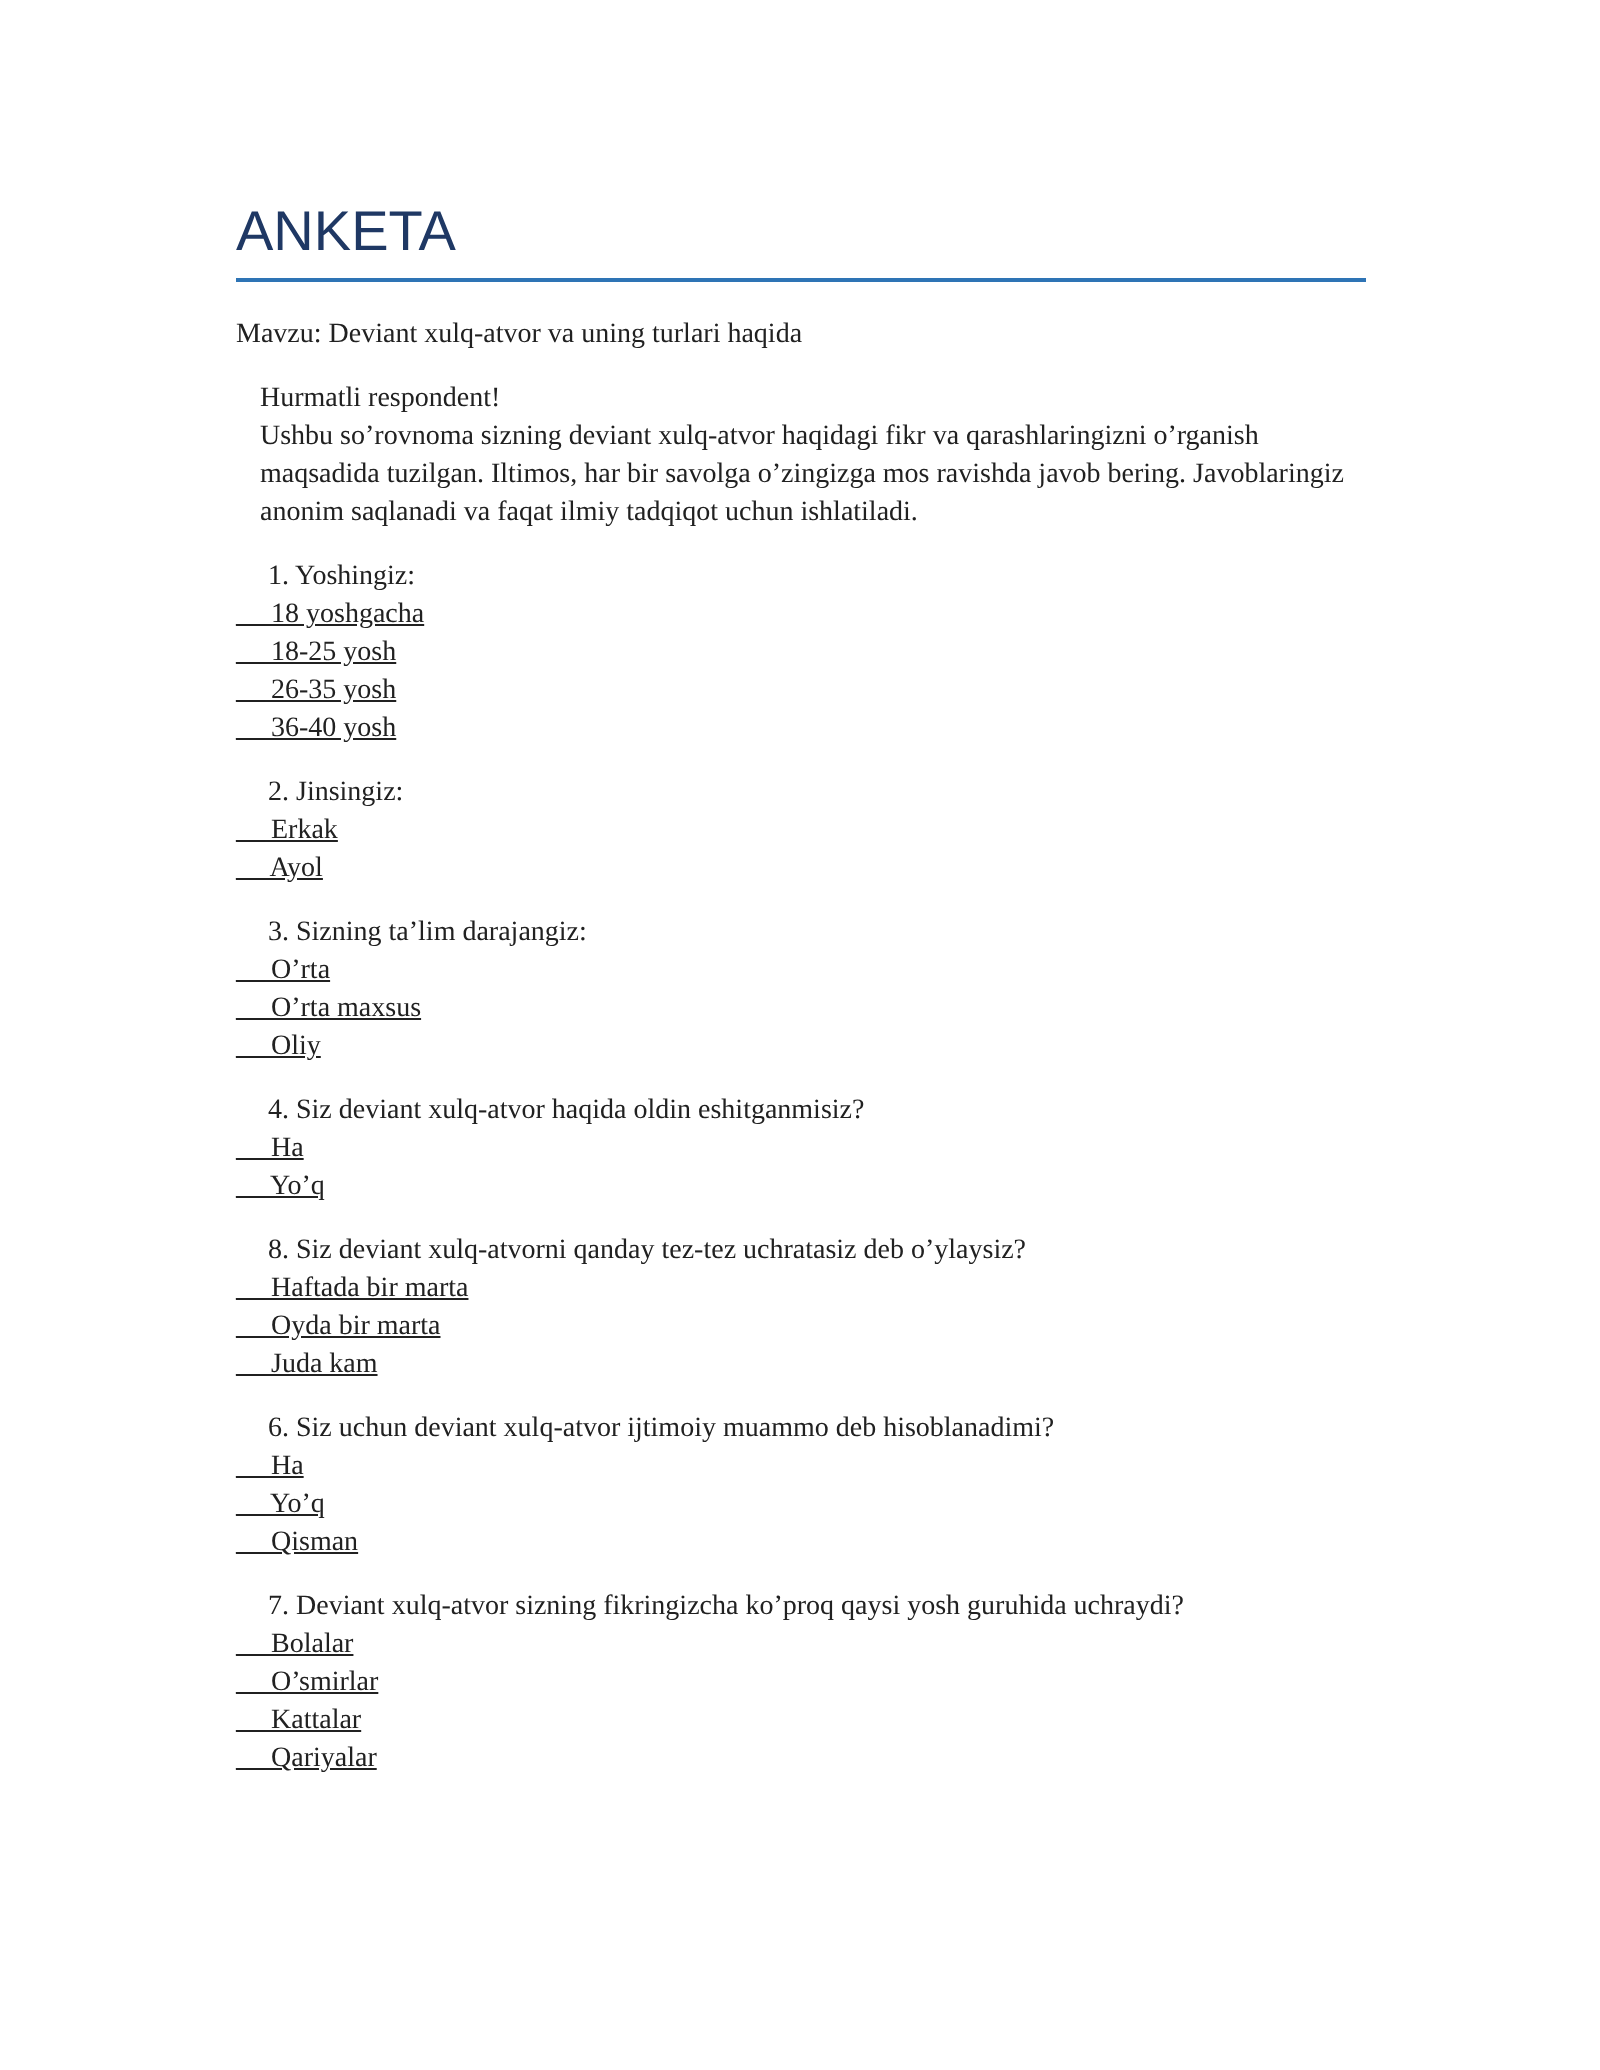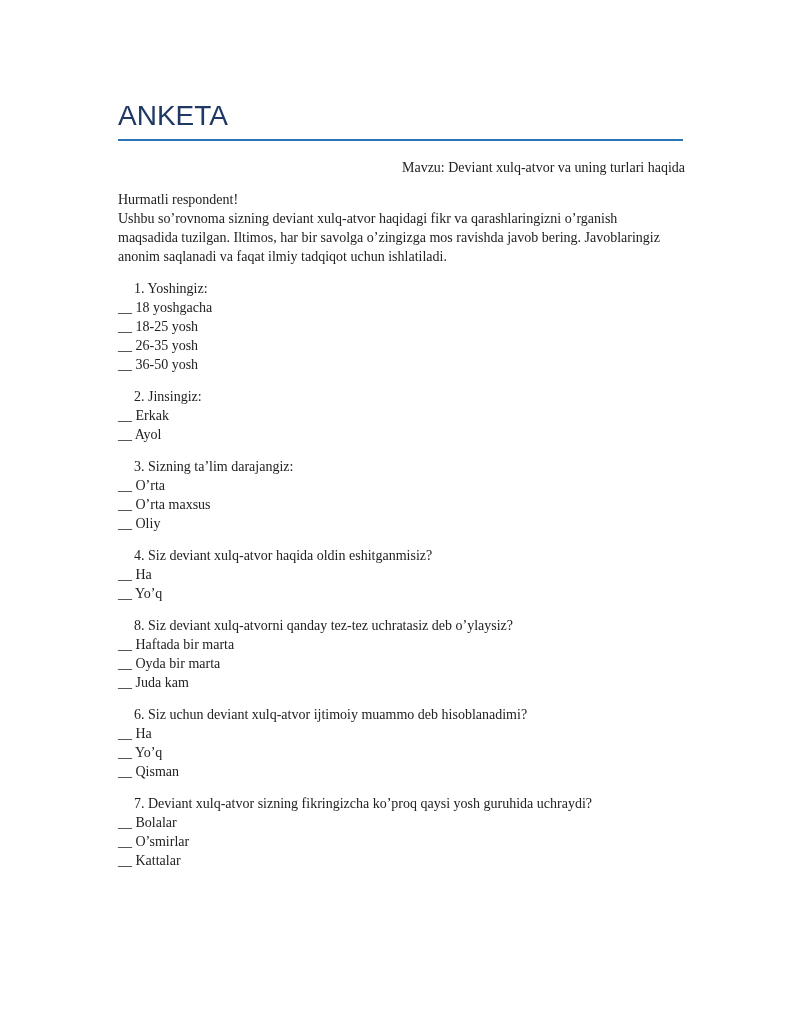--- a/index.html
+++ b/index.html
@@ -36,35 +36,35 @@
     margin: 8px 0 0 0;
     width: 565px;
   }
   .bodytext {
     font-size: 14px;
     line-height: 19px;
   }
   .subject {
     margin: 17px 0 12px 0;
     white-space: pre;
-    text-align: right;
   }
   .intro {
-    margin: 13px 0 0 0;
+    margin: 13px 0 0 12px;
     white-space: pre;
   }
   .question {
     margin: 13px 0 0 0;
   }
   .q-title {
     white-space: pre;
     margin-left: 16px;
   }
   .option {
     white-space: pre;
+    text-decoration: underline;
   }
 </style>
 </head>
 <body>
 
 <div class="page">
 
   <h1 class="doc-title">ANKETA</h1>
   <div class="title-rule"></div>
 
@@ -77,21 +77,21 @@
 maqsadida tuzilgan. Iltimos, har bir savolga o’zingizga mos ravishda javob bering. Javoblaringiz
 anonim saqlanadi va faqat ilmiy tadqiqot uchun ishlatiladi.</p>
 
     <div class="question">
       <div class="q-title">1. Yoshingiz:</div>
       <div class="q-options">
 
       <div class="option">__ 18 yoshgacha</div>
           <div class="option">__ 18-25 yosh</div>
           <div class="option">__ 26-35 yosh</div>
-          <div class="option">__ 36-50 yosh</div>
+          <div class="option">__ 36-40 yosh</div>
         </div>
     </div>
 
     <div class="question">
       <div class="q-title">2. Jinsingiz:</div>
       <div class="q-options">
 
       <div class="option">__ Erkak</div>
           <div class="option">__ Ayol</div>
         </div>
@@ -136,17 +136,18 @@
         </div>
     </div>
 
     <div class="question">
       <div class="q-title">7. Deviant xulq-atvor sizning fikringizcha ko’proq qaysi yosh guruhida uchraydi?</div>
       <div class="q-options">
 
       <div class="option">__ Bolalar</div>
           <div class="option">__ O’smirlar</div>
           <div class="option">__ Kattalar</div>
+          <div class="option">__ Qariyalar</div>
         </div>
     </div>
 
   </div>
 </div>
 
 </body></html>

